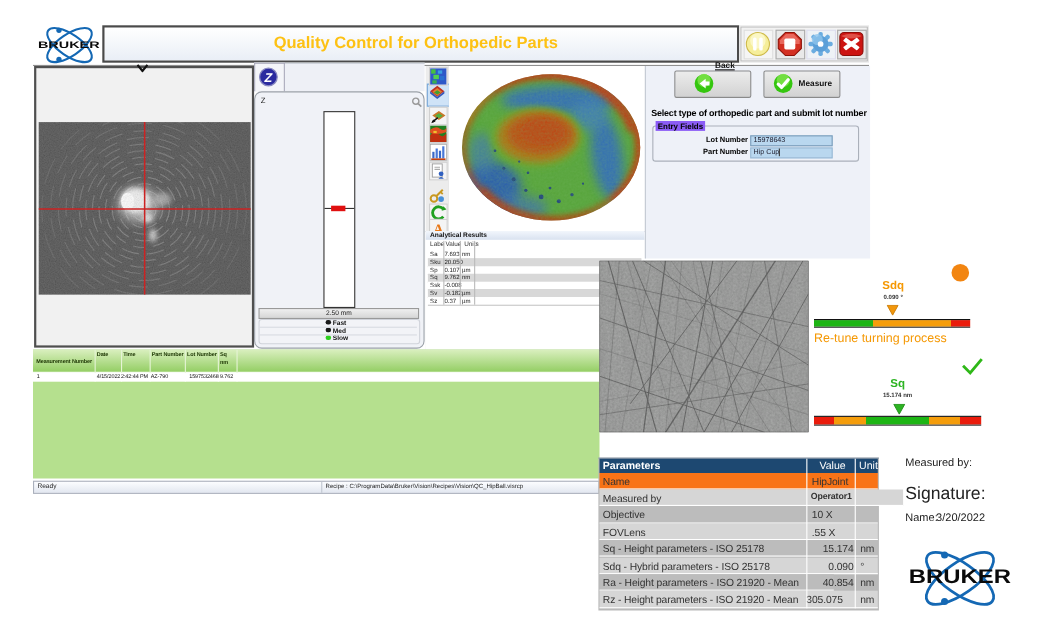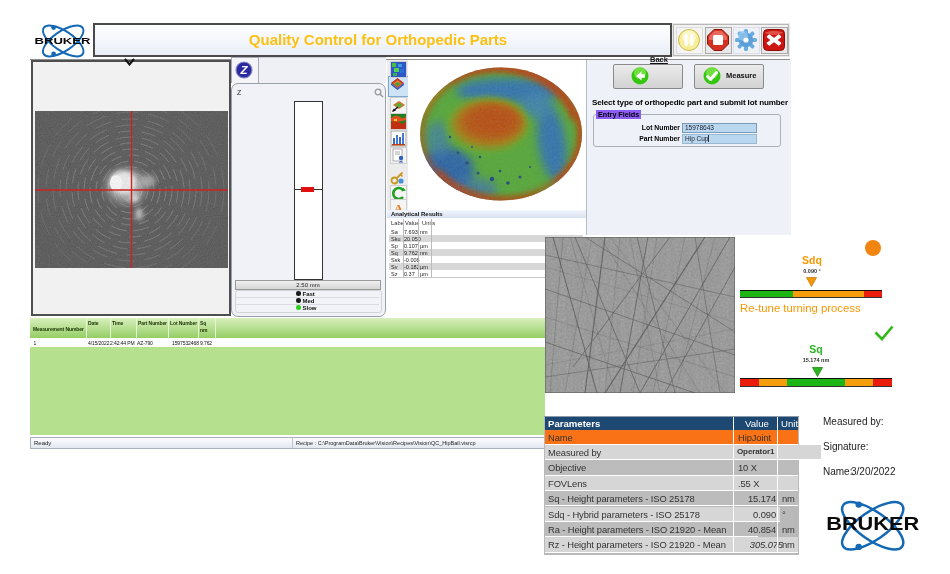--- a/index.html
+++ b/index.html
@@ -488,41 +488,41 @@
     <div class="abs" style="left:545px;top:475.69999999999993px;width:253px;height:14.4px;background:#d6d6d6;border-bottom:1px solid #fff;font-size:9.4px;letter-spacing:-0.1px;color:#333;">
       <span style="position:absolute;left:3px;top:2px;">FOVLens</span>
       <span style="position:absolute;top:2px;left:193px;width:43px;">.55 X</span>
       <span style="position:absolute;left:237px;top:2px;"></span>
     </div>
     <div class="abs" style="left:545px;top:491.0999999999999px;width:253px;height:14.4px;background:#bcbcbc;border-bottom:1px solid #fff;font-size:9.4px;letter-spacing:-0.1px;color:#333;">
       <span style="position:absolute;left:3px;top:2px;">Sq - Height parameters - ISO 25178</span>
       <span style="position:absolute;top:2px;left:188px;width:43px;text-align:right;">15.174</span>
       <span style="position:absolute;left:237px;top:2px;">nm</span>
     </div>
-    <div class="abs" style="left:545px;top:506.4999999999999px;width:235px;height:14.4px;background:#d6d6d6;border-bottom:1px solid #fff;font-size:9.4px;letter-spacing:-0.1px;color:#333;">
+    <div class="abs" style="left:545px;top:506.4999999999999px;width:253px;height:14.4px;background:#d6d6d6;border-bottom:1px solid #fff;font-size:9.4px;letter-spacing:-0.1px;color:#333;">
       <span style="position:absolute;left:3px;top:2px;">Sdq - Hybrid parameters - ISO 25178</span>
       <span style="position:absolute;top:2px;left:188px;width:43px;text-align:right;">0.090</span>
       <span style="position:absolute;left:237px;top:2px;">°</span>
     </div>
     <div class="abs" style="left:545px;top:521.8999999999999px;width:213px;height:14.4px;background:#bcbcbc;border-bottom:1px solid #fff;font-size:9.4px;letter-spacing:-0.1px;color:#333;">
       <span style="position:absolute;left:3px;top:2px;">Ra - Height parameters - ISO 21920 - Mean</span>
       <span style="position:absolute;top:2px;left:188px;width:43px;text-align:right;">40.854</span>
       <span style="position:absolute;left:237px;top:2px;">nm</span>
     </div>
     <div class="abs" style="left:545px;top:537.2999999999998px;width:253px;height:14.4px;background:#d6d6d6;border-bottom:1px solid #fff;font-size:9.4px;letter-spacing:-0.1px;color:#333;">
       <span style="position:absolute;left:3px;top:2px;">Rz - Height parameters - ISO 21920 - Mean</span>
-      <span style="position:absolute;top:2px;left:188px;width:50px;text-align:right;font-style:italic;">305.075</span>
+      <span style="position:absolute;top:2px;left:188px;width:26px;text-align:right;">305.075</span>
       <span style="position:absolute;left:237px;top:2px;">nm</span>
     </div>
     <div class="abs" style="left:733px;top:417px;width:1px;height:136px;background:#fff;"></div>
     <div class="abs" style="left:777px;top:417px;width:1px;height:136px;background:#fff;"></div>
   </div>
 
 <div class="abs" style="left:823px;top:416px;font-size:10px;color:#222;">Measured by:</div>
-<div class="abs" style="left:823px;top:441px;font-size:10px;color:#222;">Signature:</div>
+<div class="abs" style="left:823px;top:441px;font-size:16px;color:#222;">Signature:</div>
 <div class="abs" style="left:823px;top:466px;font-size:10px;color:#222;">Name:</div>
 <div class="abs" style="left:851px;top:466px;font-size:10px;color:#222;">3/20/2022</div>
 
 <svg class="abs" style="left:824px;top:497px;" width="100" height="58" viewBox="0 0 100 58">
   <g fill="none" stroke="#1468b4" stroke-width="2.5">
     <ellipse cx="48.7" cy="28.8" rx="36" ry="14" transform="rotate(-35 48.7 28.8)"></ellipse>
     <ellipse cx="48.7" cy="28.8" rx="36" ry="14" transform="rotate(35 48.7 28.8)"></ellipse>
   </g>
   <circle cx="34.7" cy="7.6" r="3.2" fill="#1468b4"></circle>
   <circle cx="34.7" cy="49.9" r="3.2" fill="#1468b4"></circle>

